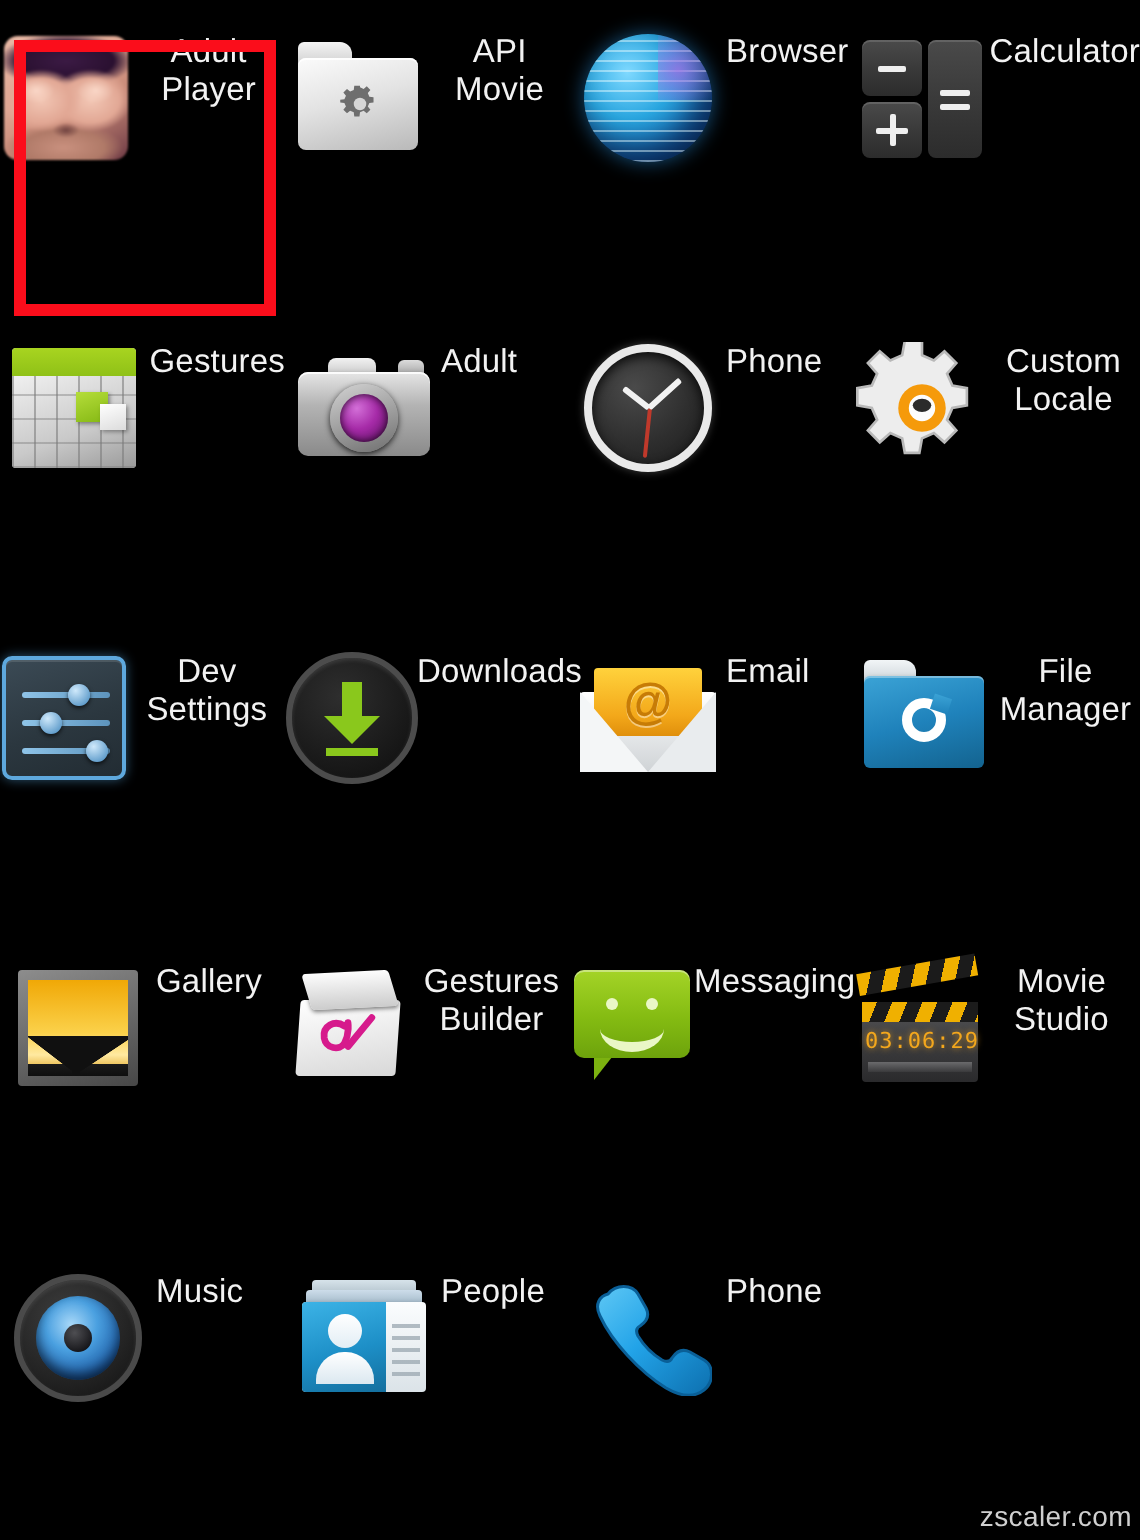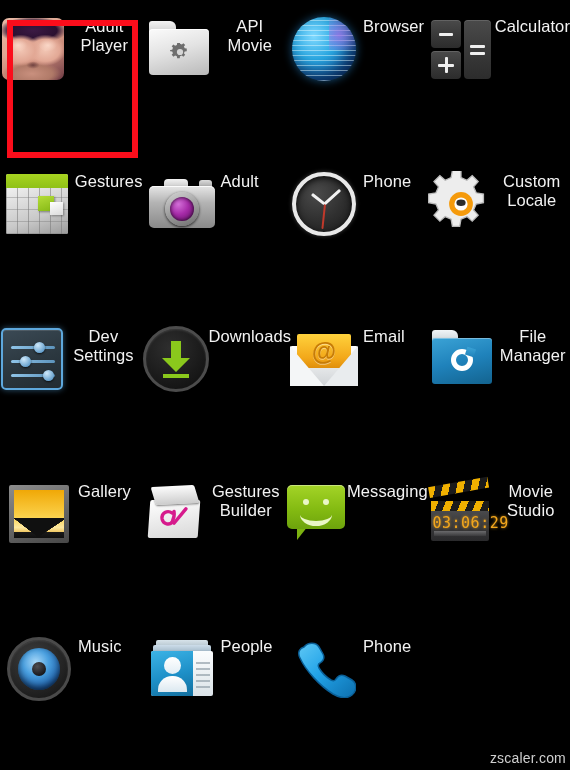--- a/index.html
+++ b/index.html
@@ -292,21 +292,21 @@
   .ic-movie .board { position: absolute; left: 3px; top: 16px; width: 58px; height: 40px;
     background: linear-gradient(180deg,#58585a 0%,#3f3f41 45%,#2a2a2c 100%); border-radius: 2px;
     box-shadow: 0 2px 3px rgba(0,0,0,.8); }
   .ic-movie .stripes-b { position: absolute; left: 3px; top: 16px; width: 58px; height: 10px;
     background: repeating-linear-gradient(112deg, #f0b000 0 7px, #1b1b1b 7px 14px); }
   .ic-movie .clap { position: absolute; left: 2px; top: 2px; width: 60px; height: 11px;
     background: repeating-linear-gradient(112deg, #f0b000 0 7px, #1b1b1b 7px 14px);
     transform: rotate(-10deg); transform-origin: left bottom;
     box-shadow: 0 1px 2px rgba(0,0,0,.8); }
   .ic-movie .time { position: absolute; left: 5px; top: 29px; width: 54px; text-align: center;
-    color: #f3a71d; font-family: "DejaVu Sans Mono", monospace; font-size: 15px;
+    color: #f3a71d; font-family: "DejaVu Sans Mono", monospace; font-size: 11px;
     letter-spacing: 0.5px; text-shadow: 0 0 3px rgba(243,167,29,.8); }
   .ic-movie .bar { position: absolute; left: 6px; top: 46px; width: 52px; height: 5px;
     background: linear-gradient(180deg,#6a6a6c,#3a3a3c); }
 
   
   .ic-music { width: 64px; height: 64px; border-radius: 50%;
     background: radial-gradient(circle at 40% 32%, #3d3d3d 0%, #232323 60%, #101010 100%);
     border: 3px solid #4a4a4a; box-sizing: border-box;
     display: flex; align-items: center; justify-content: center;
     box-shadow: inset 0 1px 2px rgba(255,255,255,.1); }

